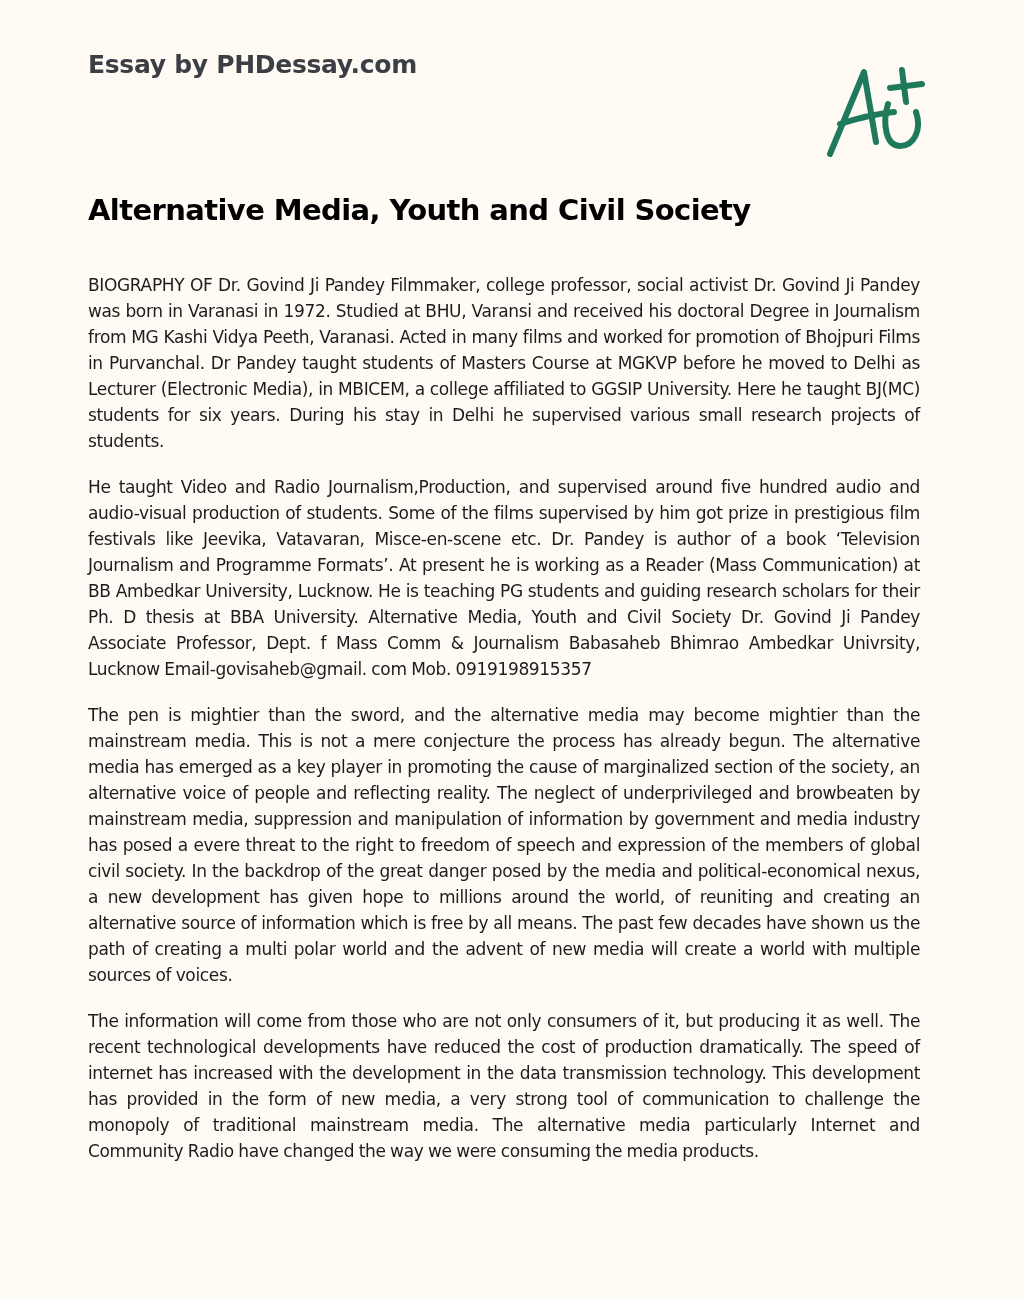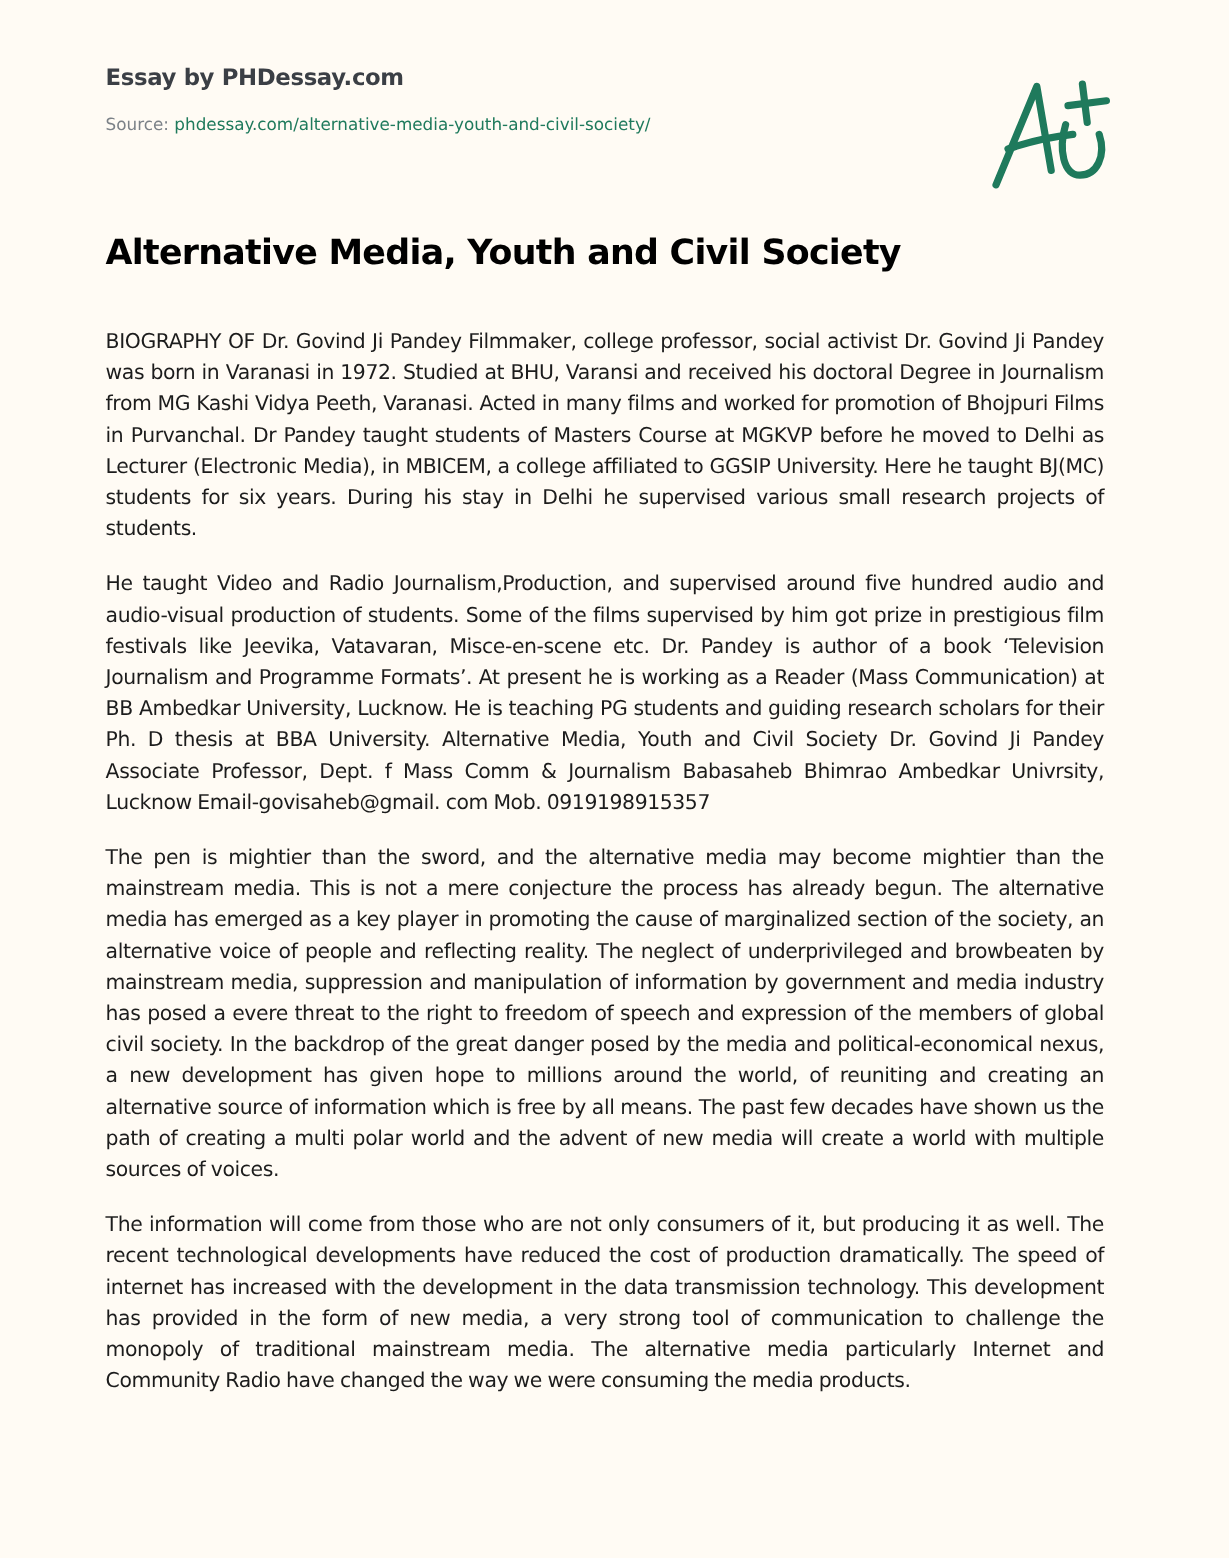--- a/index.html
+++ b/index.html
@@ -15,21 +15,21 @@
       font-family: "Liberation Sans", sans-serif;
       color: #1f1f1f;
     }
     .header {
       position: absolute;
       left: 88px;
       top: 48px;
     }
     .brand {
       font-family: "DejaVu Sans", sans-serif;
-      font-size: 19px;
+      font-size: 25px;
       font-weight: bold;
       color: #3b3f45;
       letter-spacing: -0.3px;
       margin: 0;
       line-height: 34px;
     }
     .source {
       margin-top: 12px;
       font-size: 14px;
       line-height: 20px;
@@ -74,23 +74,20 @@
       color: #1c1c1c;
       letter-spacing: -0.35px;
       word-spacing: -0.5px;
     }
   </style>
 </head>
 <body>
 
 <div class="header">
   <h2 class="brand">Essay by PHDessay.com</h2>
-  <div class="source">
-    <span>Source: </span><a>phdessay.com/alternative-media-youth-and-civil-society/</a>
-  </div>
 </div>
 
 <div class="logo">
   <svg width="120" height="100" viewBox="0 0 120 100" fill="none" stroke="#1f7a5c" stroke-width="6" stroke-linecap="round" stroke-linejoin="round">
     <path d="M12 92 L46 10 L58 80"></path>
     <path d="M22 62 C40 56 58 52 76 50"></path>
     <path d="M70 42 C64 62 68 84 82 84 C96 84 104 68 98 50"></path>
     <path d="M84 8 L88 40"></path>
     <path d="M72 26 L104 22"></path>
   </svg>

